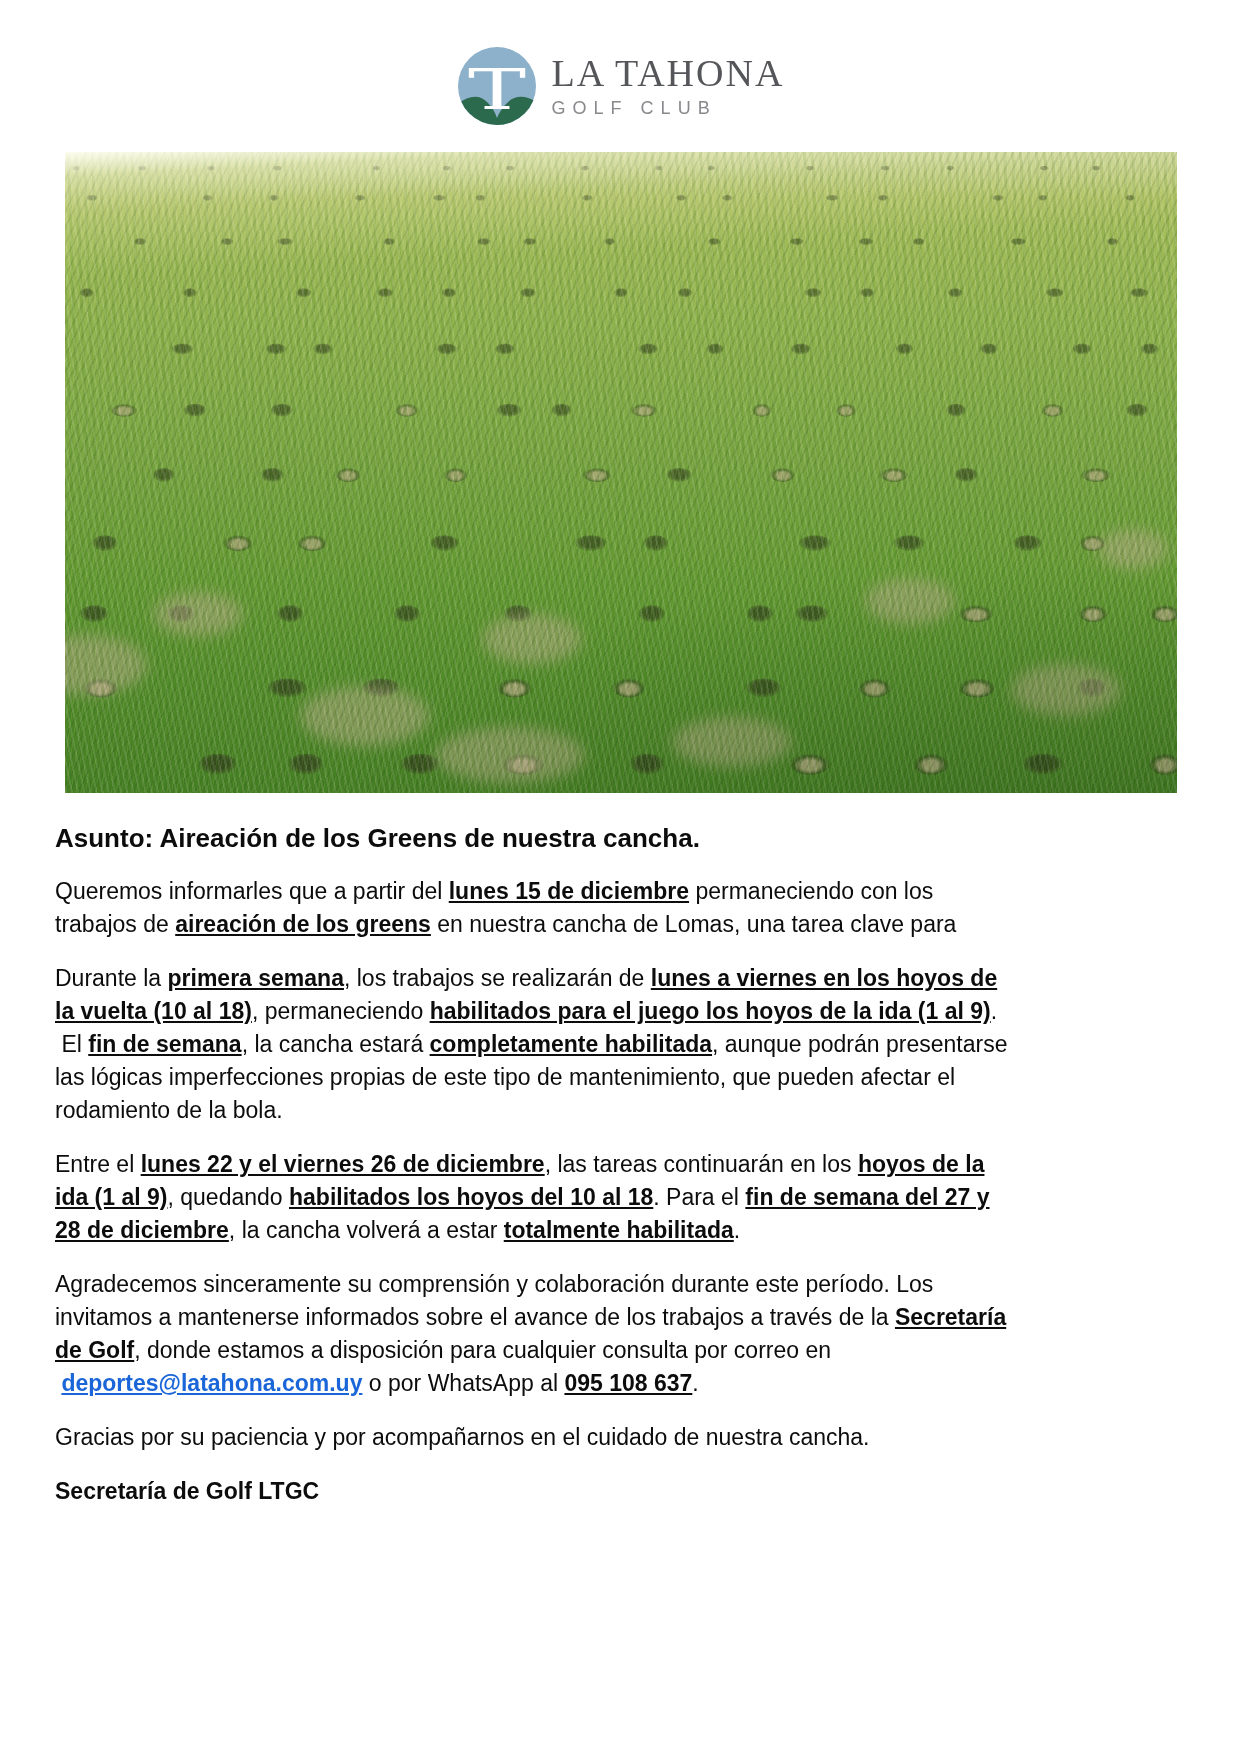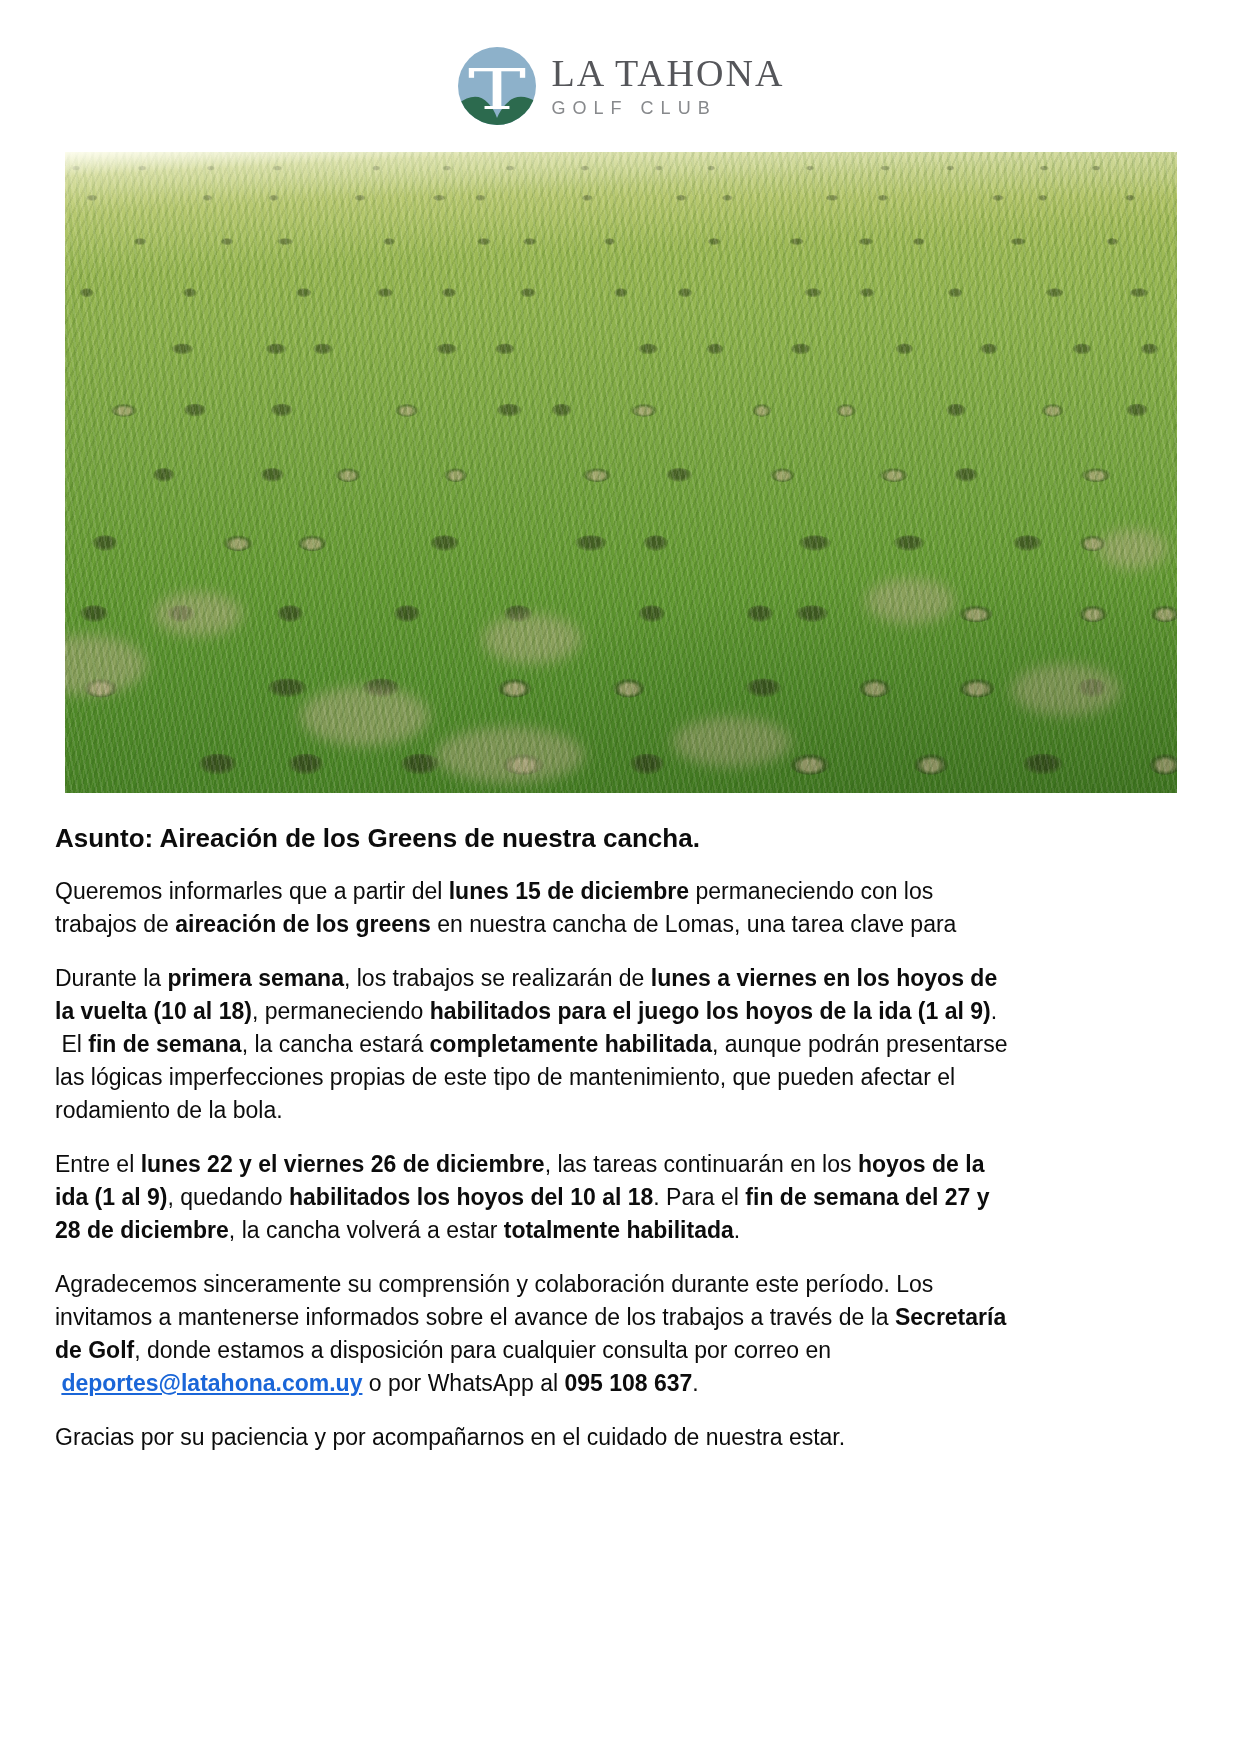--- a/index.html
+++ b/index.html
@@ -52,21 +52,21 @@
   }
   .sand{
     position:absolute;z-index:1;border-radius:50%;transform:translate(-50%,-50%);
     background:rgba(186,172,138,0.5);filter:blur(7px);
   }
   
   .content{padding:0 55px;}
   .title{font-size:29px;font-weight:700;text-align:center;margin:27px 0 0;letter-spacing:0.5px;}
   .subject{font-size:26px;font-weight:700;margin:30px 0 0;}
   .content p{font-size:23px;line-height:33px;margin:21px 0 0;}
-  .b{font-weight:700;}
+  .b{font-weight:700;text-decoration:underline;}
   .link{color:#1a66d8;font-weight:700;text-decoration:underline;cursor:pointer;}
   .signature{font-weight:700;}
 </style>
 </head>
 <body>
 
 <header class="header">
   <div class="logo-icon">
     <svg viewBox="0 0 80 80" width="80" height="80">
       <defs>
@@ -227,14 +227,15 @@
     <div class="sand" style="left: 90%; top: 84%; width: 110px; height: 52px;"></div>
     <div class="sand" style="left: 96%; top: 62%; width: 70px; height: 40px;"></div>
   </figure>
 
 <main class="content">
   <h2 class="subject">Asunto: Aireación de los Greens de nuestra cancha.</h2>
   <p><span>Queremos informarles que a partir del </span><span class="b">lunes 15 de diciembre</span><span> permaneciendo con los</span><br><span>trabajos de </span><span class="b">aireación de los greens</span><span> en nuestra cancha de Lomas, una tarea clave para</span><br></p>
   <p><span>Durante la </span><span class="b">primera semana</span><span>, los trabajos se realizarán de </span><span class="b">lunes a viernes en los hoyos de</span><br><span class="b">la vuelta (10 al 18)</span><span>, permaneciendo </span><span class="b">habilitados para el juego los hoyos de la ida (1 al 9)</span><span>.</span><br><span>&nbsp;El </span><span class="b">fin de semana</span><span>, la cancha estará </span><span class="b">completamente habilitada</span><span>, aunque podrán presentarse</span><br><span>las lógicas imperfecciones propias de este tipo de mantenimiento, que pueden afectar el</span><br><span>rodamiento de la bola.</span></p>
   <p><span>Entre el </span><span class="b">lunes 22 y el viernes 26 de diciembre</span><span>, las tareas continuarán en los </span><span class="b">hoyos de la</span><br><span class="b">ida (1 al 9)</span><span>, quedando </span><span class="b">habilitados los hoyos del 10 al 18</span><span>. Para el </span><span class="b">fin de semana del 27 y</span><br><span class="b">28 de diciembre</span><span>, la cancha volverá a estar </span><span class="b">totalmente habilitada</span><span>.</span></p>
   <p><span>Agradecemos sinceramente su comprensión y colaboración durante este período. Los</span><br><span>invitamos a mantenerse informados sobre el avance de los trabajos a través de la </span><span class="b">Secretaría</span><br><span class="b">de Golf</span><span>, donde estamos a disposición para cualquier consulta por correo en</span><br><span>&nbsp;</span><a class="link b" href="#">deportes@latahona.com.uy</a><span> o por WhatsApp al </span><span class="b">095 108 637</span><span>.</span></p>
-  <p>Gracias por su paciencia y por acompañarnos en el cuidado de nuestra estar.</p>
+  <p>Gracias por su paciencia y por acompañarnos en el cuidado de nuestra cancha.</p>
+  <p class="signature">Secretaría de Golf LTGC</p>
 </main>
 
 </body></html>

